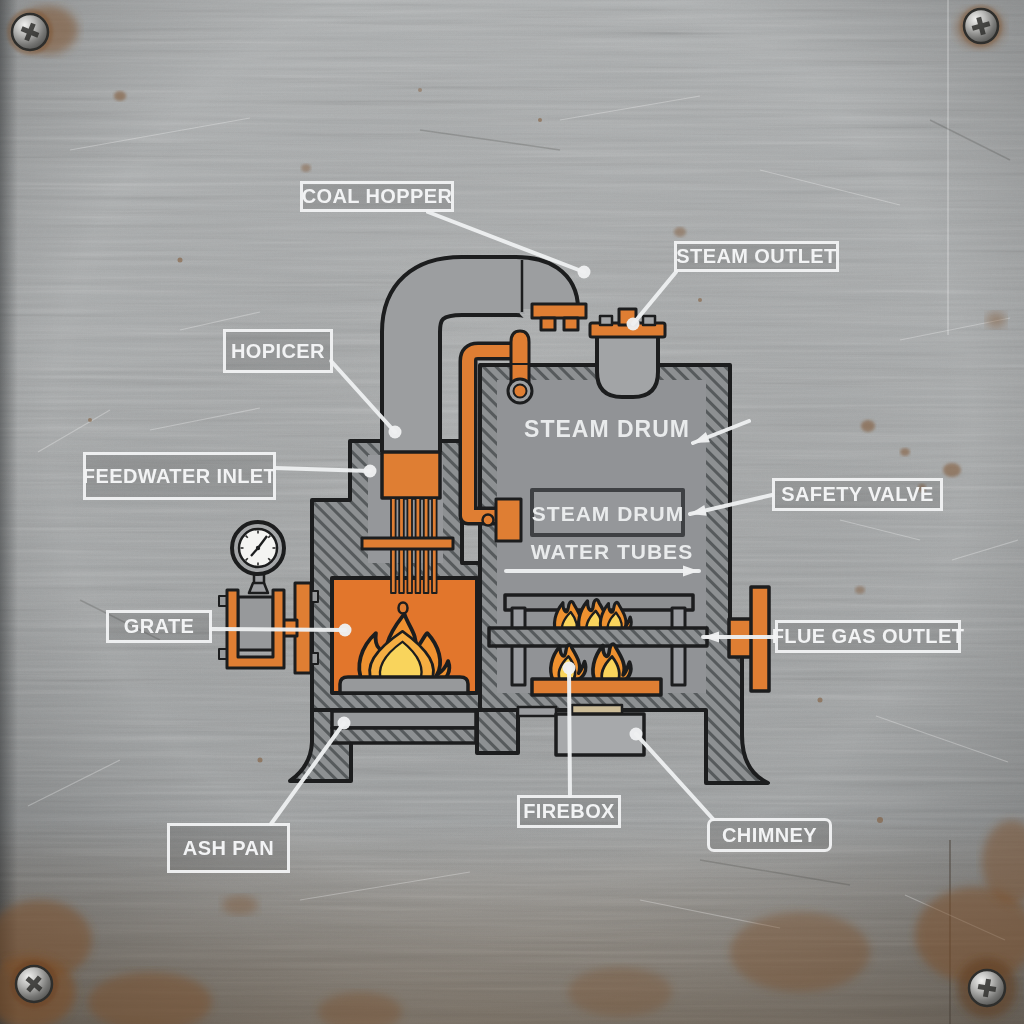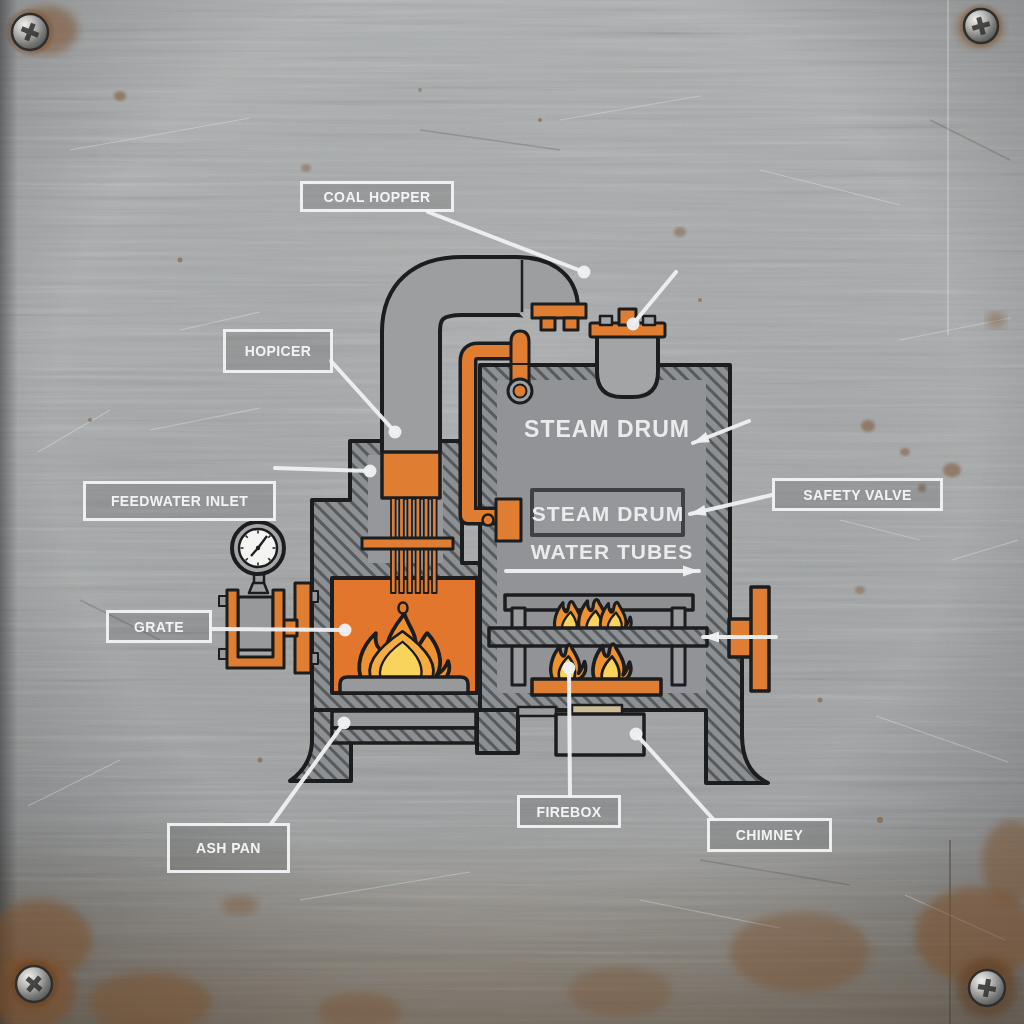--- a/index.html
+++ b/index.html
@@ -5,21 +5,21 @@
   html,body{margin:0;padding:0;background:#707274;}
   .stage{position:relative;width:1024px;height:1024px;overflow:hidden;
          font-family:"Liberation Sans",sans-serif;}
   .stage svg{position:absolute;left:0;top:0;}
   #labels-layer{position:absolute;left:0;top:0;width:1024px;height:1024px;pointer-events:none;}
   .diagram-label{
     position:absolute;box-sizing:border-box;
     border:3px solid rgba(242,243,244,0.95);
     background:rgba(40,42,44,0.14);
     color:#f2f3f4;display:flex;align-items:center;justify-content:center;
-    font-weight:700;font-size:14px;letter-spacing:0.4px;white-space:nowrap;
+    font-weight:700;font-size:20px;letter-spacing:0.4px;white-space:nowrap;
     font-family:"Liberation Sans",sans-serif;
   }
   text{font-family:"Liberation Sans",sans-serif;font-weight:700;fill:#e9ebec;letter-spacing:1px;}
   .leader{stroke:#eef0f1;stroke-width:4;stroke-linecap:round;opacity:0.96;}
   .leader-marker{fill:#eef0f1;opacity:0.97;}
 </style>
 </head>
 <body>
 
 <div class="stage">
@@ -319,21 +319,23 @@
         <circle cx="569" cy="668" r="6.5" class="leader-marker"></circle>
         <line x1="713" y1="819" x2="636" y2="734" class="leader"></line>
         <circle cx="636" cy="734" r="6.5" class="leader-marker"></circle>
         <line x1="271" y1="824" x2="344" y2="723" class="leader"></line>
         <circle cx="344" cy="723" r="6.5" class="leader-marker"></circle>
       </g>
 </svg>
 
 <div id="labels-layer">
       <div class="diagram-label" style="left: 300px; top: 181px; width: 154px; height: 31px;">COAL HOPPER</div>
+      <div class="diagram-label" style="left: 674px; top: 241px; width: 165px; height: 31px;">STEAM OUTLET</div>
       <div class="diagram-label" style="left: 223px; top: 329px; width: 110px; height: 44px;">HOPICER</div>
-      <div class="diagram-label" style="left: 83px; top: 452px; width: 193px; height: 40px; margin-top: 29px;">FEEDWATER INLET</div>
+      <div class="diagram-label" style="left: 83px; top: 452px; width: 193px; height: 48px;">FEEDWATER INLET</div>
       <div class="diagram-label" style="left: 772px; top: 478px; width: 171px; height: 33px;">SAFETY VALVE</div>
       <div class="diagram-label" style="left: 106px; top: 610px; width: 106px; height: 33px;">GRATE</div>
+      <div class="diagram-label" style="left: 775px; top: 620px; width: 186px; height: 33px;">FLUE GAS OUTLET</div>
       <div class="diagram-label" style="left: 517px; top: 795px; width: 104px; height: 33px;">FIREBOX</div>
-      <div class="diagram-label" style="left: 707px; top: 818px; width: 125px; height: 34px;">CHIMNEY</div>
+      <div class="diagram-label" style="left: 707px; top: 818px; width: 125px; height: 34px; border-radius: 7px;">CHIMNEY</div>
       <div class="diagram-label" style="left: 167px; top: 823px; width: 123px; height: 50px;">ASH PAN</div>
     </div>
 </div>
 
 </body></html>

